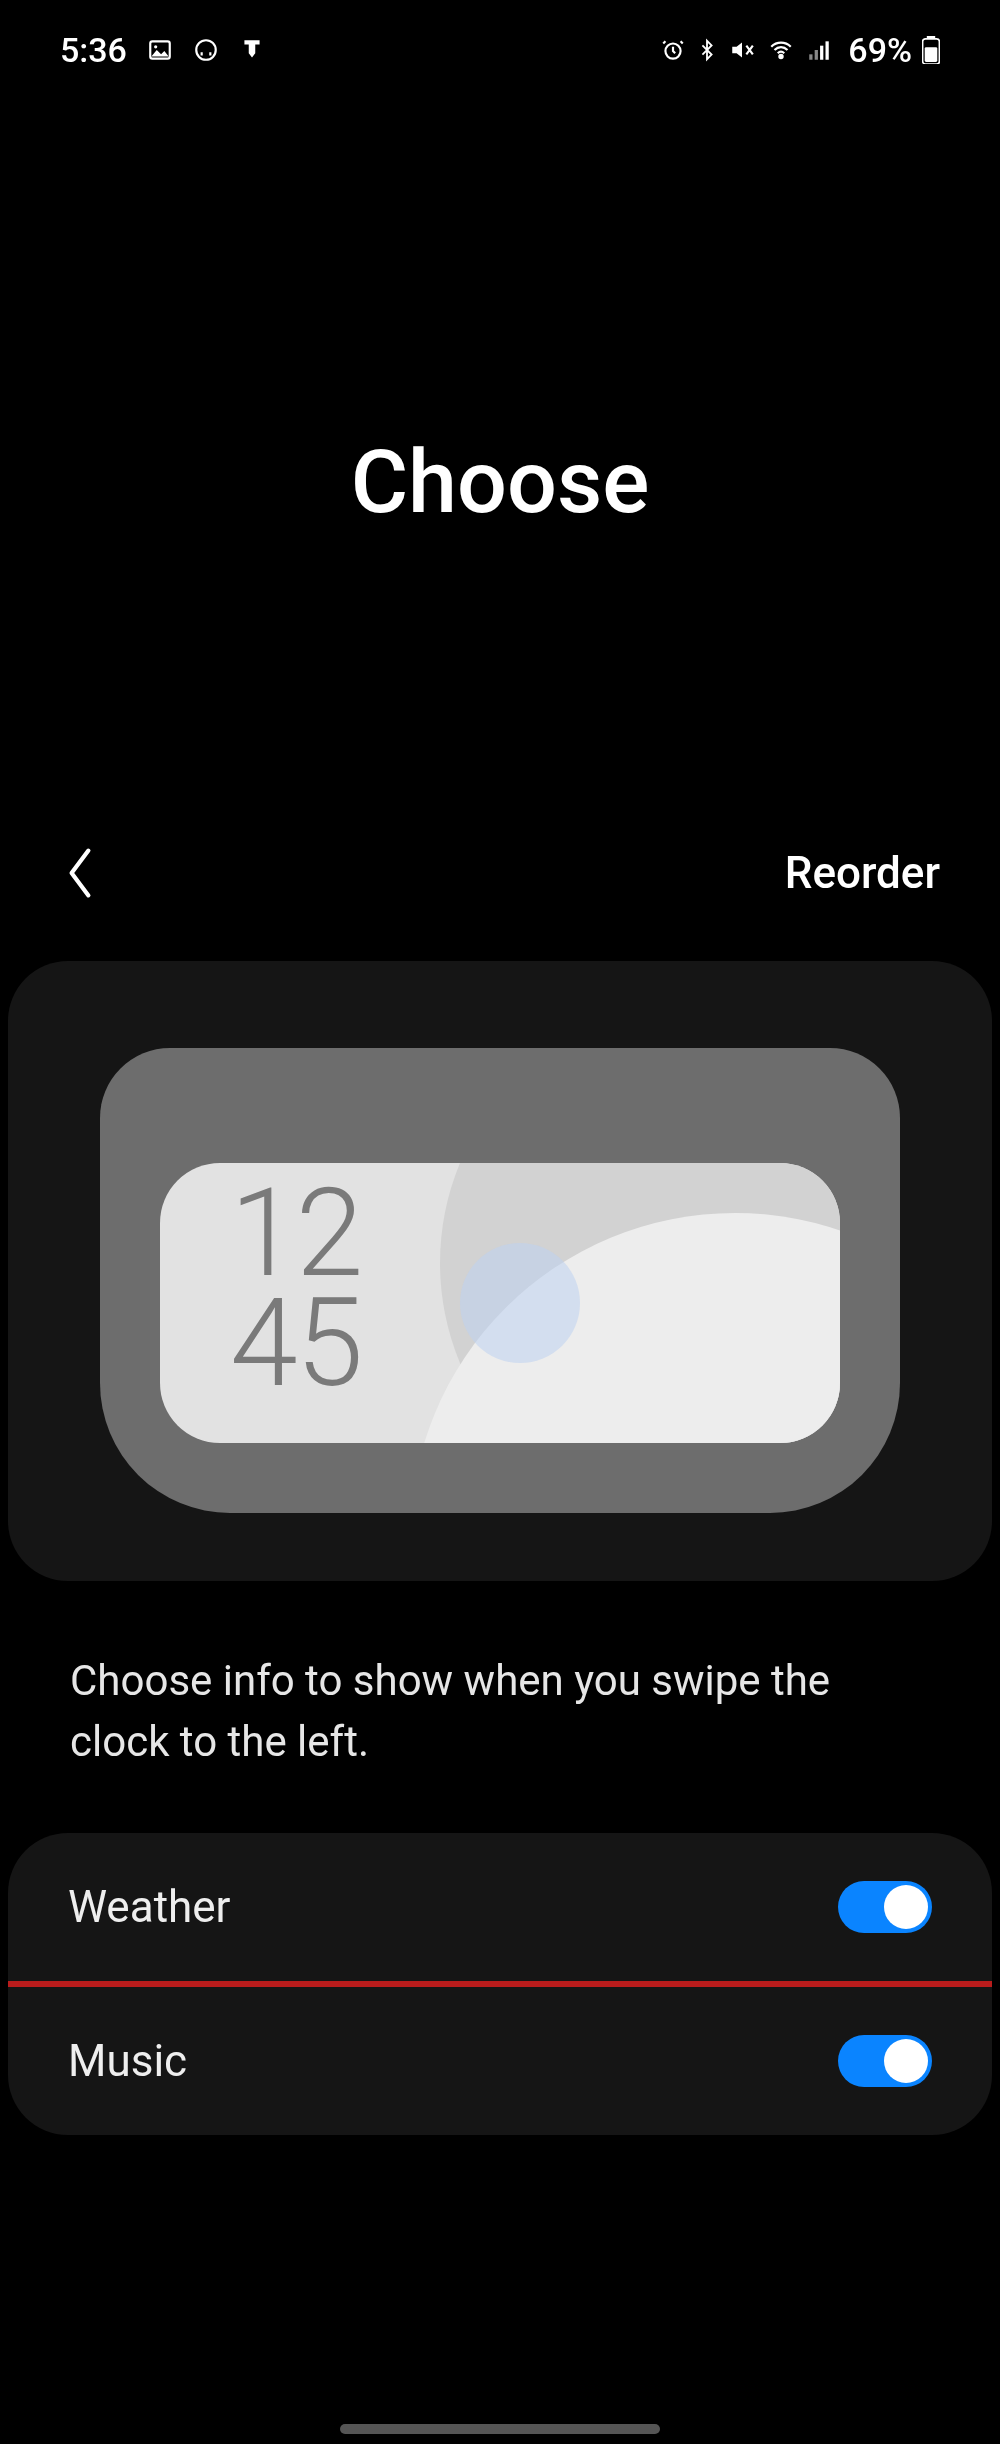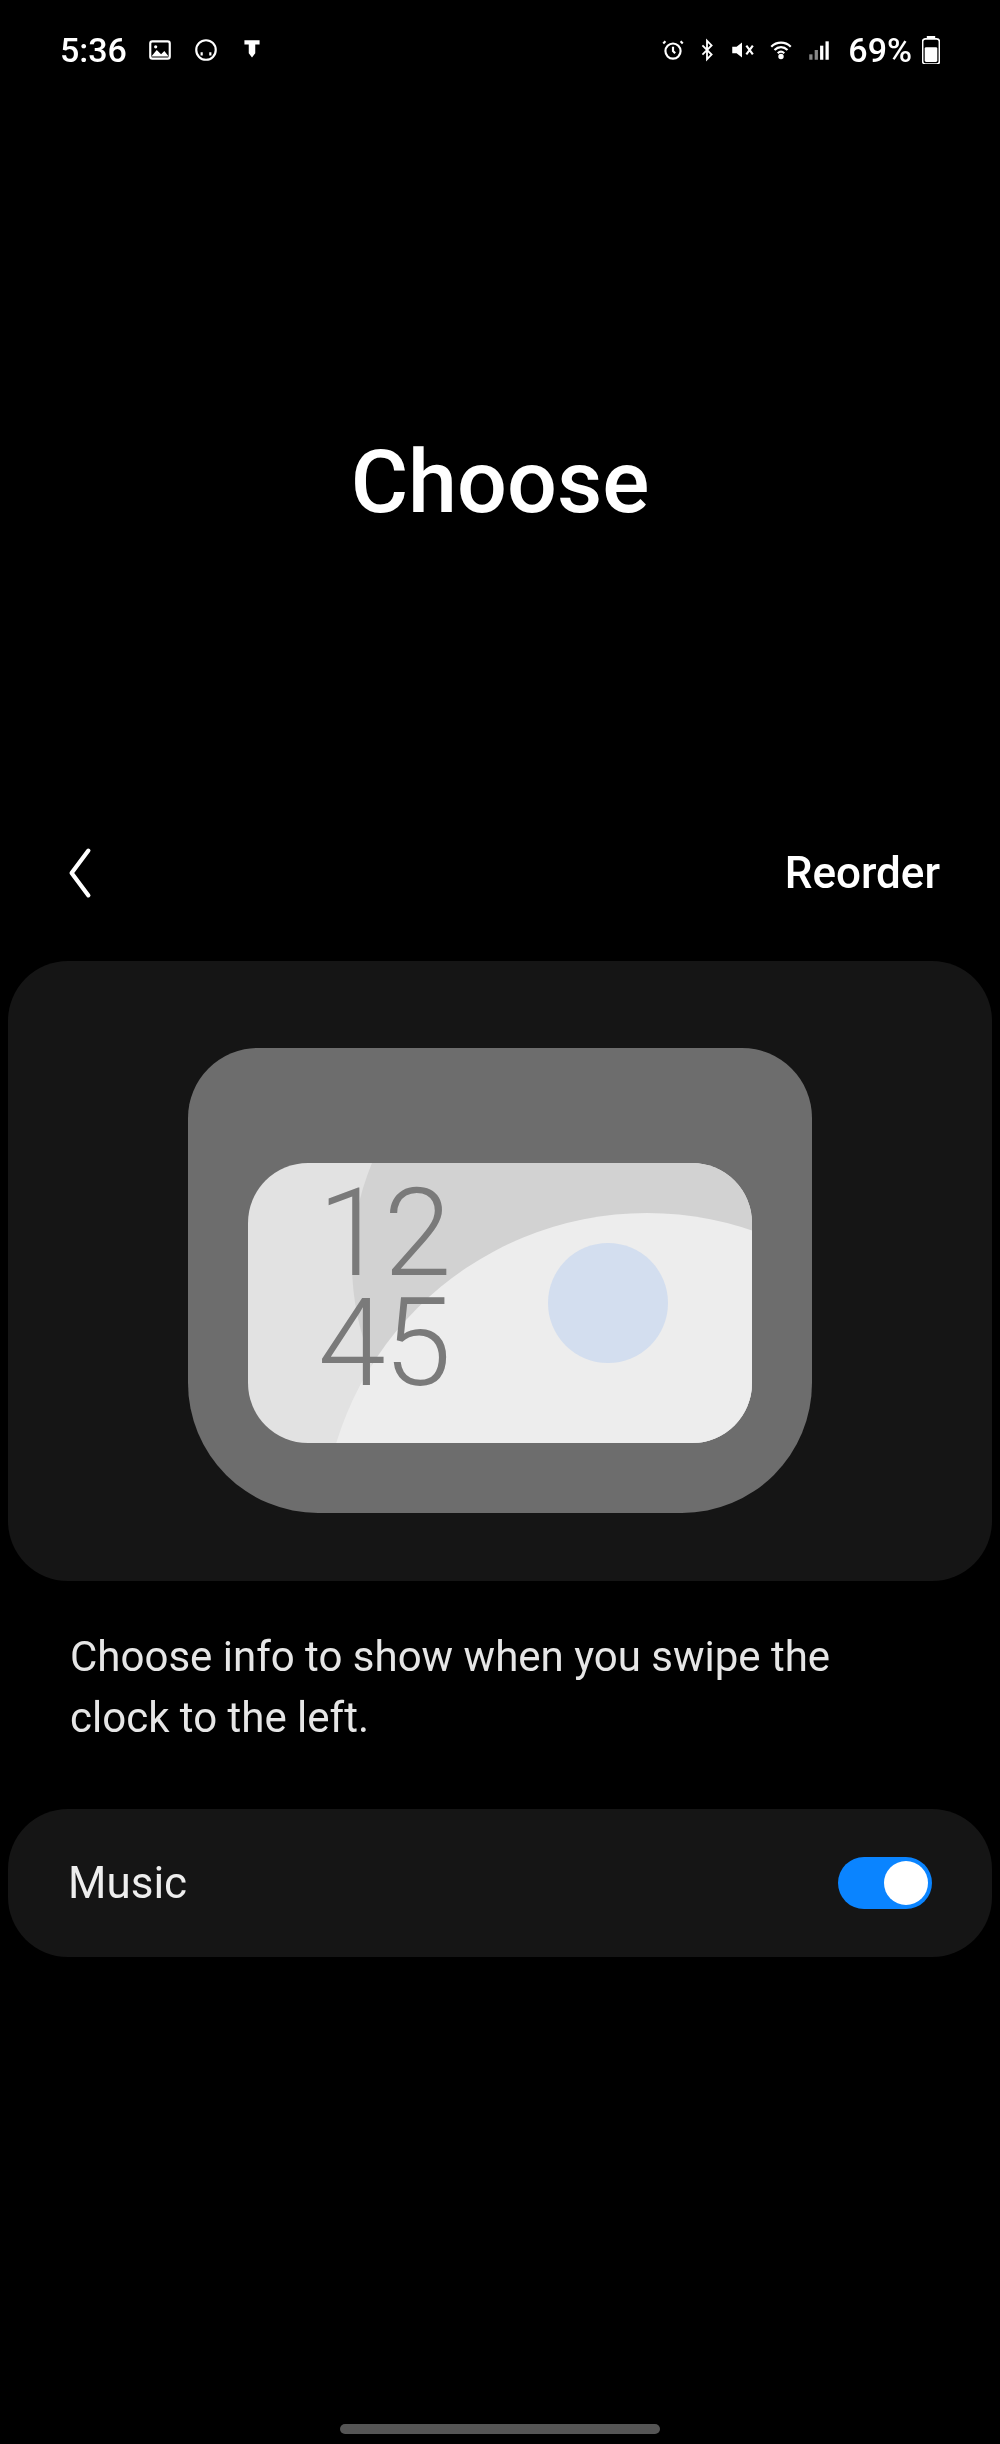--- a/index.html
+++ b/index.html
@@ -58,21 +58,21 @@
   .preview-card {
     margin: 58px 8px 0 8px;
     background: #151515;
     border-radius: 60px;
     height: 620px;
     display: flex;
     align-items: center;
     justify-content: center;
   }
   .phone-outer {
-    width: 624px;
+    width: 800px;
     height: 465px;
     background: #6d6d6d;
     border-top-left-radius: 70px;
     border-top-right-radius: 70px;
     border-bottom-left-radius: 130px;
     border-bottom-right-radius: 130px;
     position: relative;
     overflow: hidden;
     margin-top: 18px;
   }
@@ -113,21 +113,21 @@
     font-weight: 300;
     color: #7a7a7a;
     letter-spacing: -2px;
   }
   .phone-inner .time .row2 { margin-top: -12px; }
 
   
   .desc {
     font-size: 42px;
     line-height: 1.45;
-    padding: 46px 70px 0 70px;
+    padding: 70px 70px 0 70px;
     color: #e6e6e6;
   }
 
   
   .list-card {
     margin: 60px 8px 0 8px;
     background: #151515;
     border-radius: 60px;
     padding: 0 0;
   }
@@ -258,20 +258,26 @@
         <div class="row2">45</div>
       </div>
     </div>
   </div>
 </div>
 
 <div class="desc">Choose info to show when you swipe the clock to the left.</div>
 
 <div class="list-card">
   <div class="list-item">
+    <span class="label">Weather</span>
+    <div class="toggle on">
+        <div class="knob"></div>
+      </div>
+  </div>
+  <div class="list-item">
     <span class="label">Music</span>
     <div class="toggle on">
         <div class="knob"></div>
       </div>
   </div>
 </div>
 
 <div class="home-indicator"></div>
 
 </body></html>

